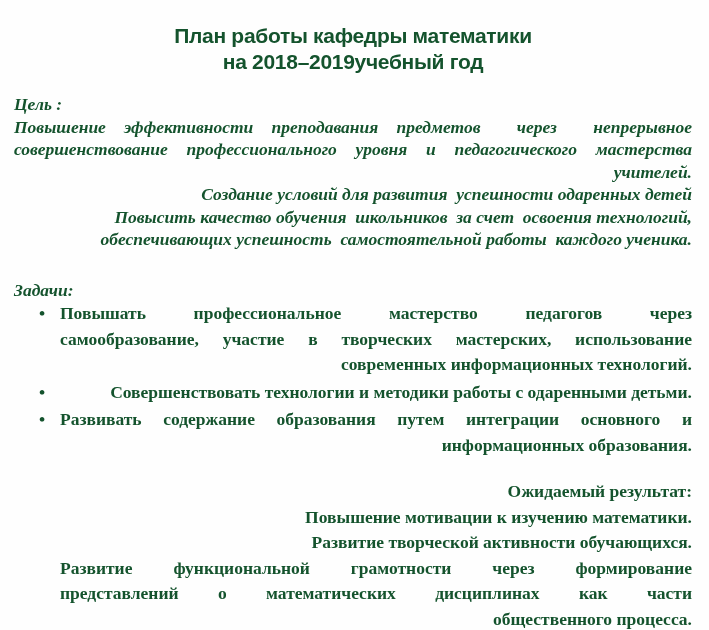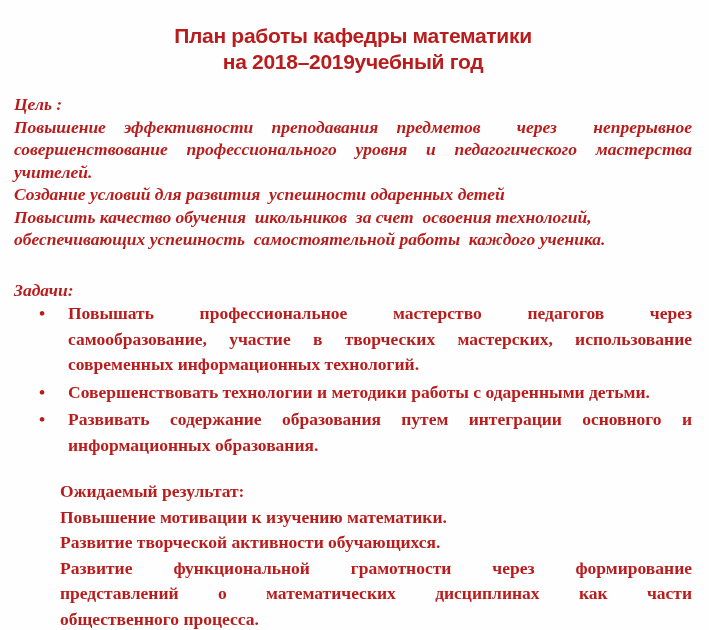--- a/index.html
+++ b/index.html
@@ -1,21 +1,21 @@
 <!DOCTYPE html>
 <html lang="ru"><head>
 <meta charset="utf-8">
 <style>
   html, body { margin: 0; padding: 0; background: #ffffff; }
   .page {
     position: relative;
     width: 709px;
     height: 630px;
     background: #fefefe;
-    color: #b91c1c;
+    color: #14532d;
     font-family: "Liberation Serif", "DejaVu Serif", serif;
     font-weight: bold;
     overflow: hidden;
     box-sizing: border-box;
     padding: 23px 17px 0 14px;
   }
   
   .doc-title {
     text-align: center;
     font-family: "Liberation Sans", "DejaVu Sans", sans-serif;
@@ -27,34 +27,34 @@
   }
   
   .body-text { font-size: 17.5px; }
   .topblock .line { line-height: 22.5px; font-style: italic; }
   .h-italic {
     font-style: italic;
     font-weight: bold;
     font-size: 17.5px;
     line-height: 22.5px;
   }
-  .line { white-space: normal; }
+  .line { white-space: normal; text-align: right; }
   .jl { text-align: justify; text-align-last: justify; }
   
   .tasks-heading { margin-top: 28px; }
   ul.bullets {
     margin: 0;
     padding: 0 0 0 46px;
     list-style: none;
   }
   ul.bullets li {
     position: relative;
     margin: 0 0 2px 0;
   }
-  ul.bullets li .line { line-height: 25.5px; margin-left: 8px; }
+  ul.bullets li .line { line-height: 25.5px; }
   ul.bullets li::before {
     content: "\2022";
     position: absolute;
     left: -21px;
     top: 0;
     line-height: 25.5px;
     font-size: 17.5px;
   }
   
   .expected {

